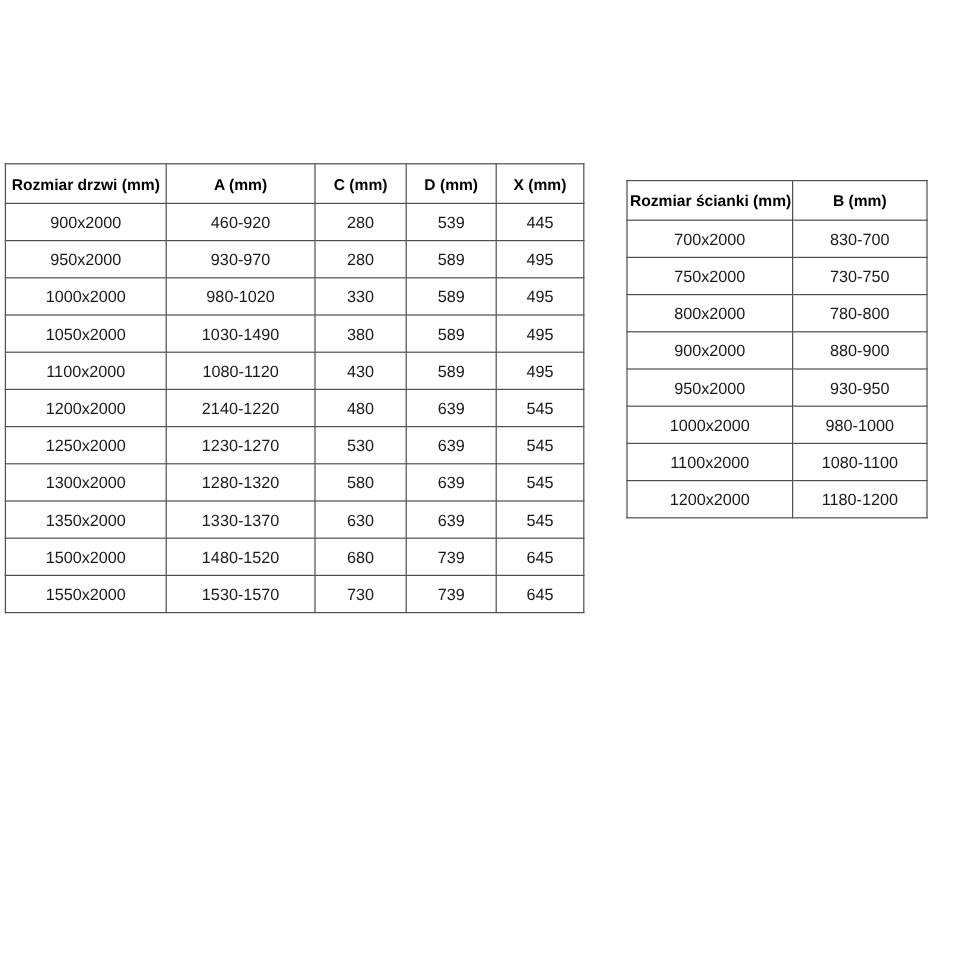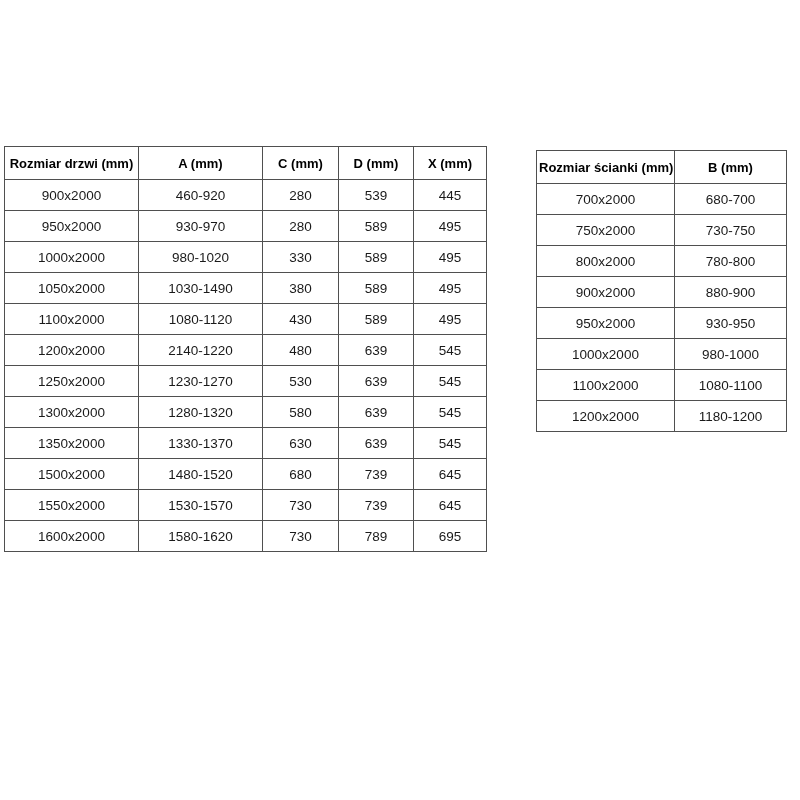--- a/index.html
+++ b/index.html
@@ -15,22 +15,22 @@
     background: #ffffff;
     overflow: hidden;
   }
   table.dim-table {
     position: absolute;
     border-collapse: collapse;
     table-layout: fixed;
     background: #ffffff;
     color: #1a1a1a;
   }
-  #door-table { left: 4px; top: 146px; width: 482px; border-radius: 25px; }
-  #wall-table { left: 536px; top: 150px; width: 250px; }
+  #door-table { left: 4px; top: 136px; width: 482px; border-radius: 25px; }
+  #wall-table { left: 522px; top: 150px; width: 250px; }
   table.dim-table th,
   table.dim-table td {
     border: 1px solid #4f4f4f;
     text-align: center;
     vertical-align: middle;
     padding: 0 2px;
     overflow: hidden;
     white-space: nowrap;
   }
   table.dim-table th {
@@ -138,45 +138,38 @@
           <td>739</td>
           <td>645</td>
         </tr>
         <tr>
           <td>1550x2000</td>
           <td>1530-1570</td>
           <td>730</td>
           <td>739</td>
           <td>645</td>
         </tr>
-        <tr>
-          <td>1600x2000</td>
-          <td>1580-1620</td>
-          <td>730</td>
-          <td>789</td>
-          <td>695</td>
-        </tr>
       </tbody>
   </table>
 
   <table id="wall-table" class="dim-table">
     <colgroup>
         <col style="width: 138px;">
         <col style="width: 112px;">
       </colgroup>
     <thead>
       <tr>
           <th>Rozmiar ścianki (mm)</th>
           <th>B (mm)</th>
         </tr>
     </thead>
     <tbody>
         <tr>
           <td>700x2000</td>
-          <td>680-700</td>
+          <td>830-700</td>
         </tr>
         <tr>
           <td>750x2000</td>
           <td>730-750</td>
         </tr>
         <tr>
           <td>800x2000</td>
           <td>780-800</td>
         </tr>
         <tr>

